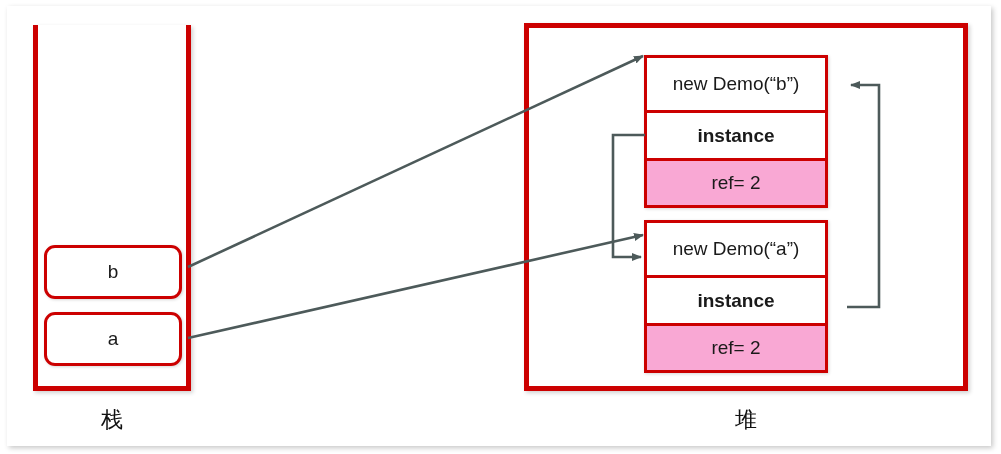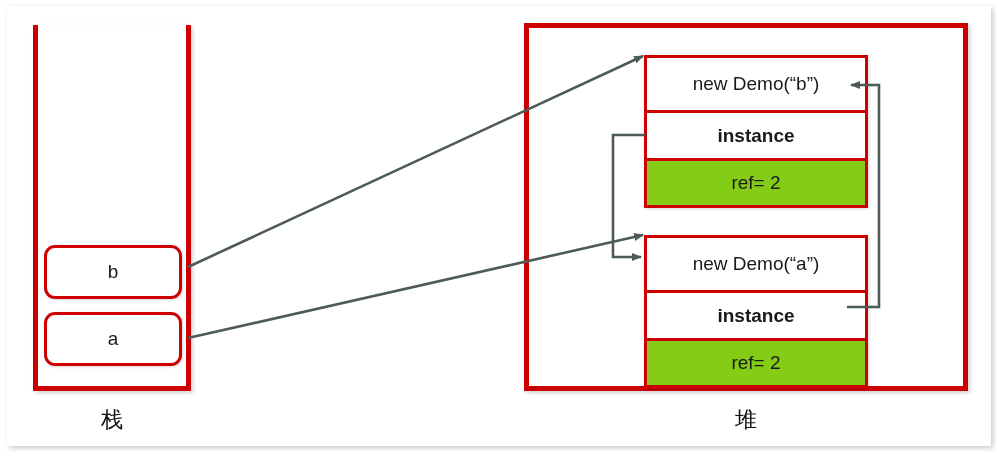--- a/index.html
+++ b/index.html
@@ -70,41 +70,41 @@
     height: 368px;
     border: 5px solid #CC0000;
     box-sizing: border-box;
     background: transparent;
     box-shadow: 2px 2px 4px rgba(0,0,0,0.18);
   }
 
   .heap-object {
     position: absolute;
     left: 644px;
-    width: 224px;
+    width: 184px;
     box-sizing: border-box;
     box-shadow: 1px 1px 3px rgba(0,0,0,0.16);
   }
   #heap-object-b { top: 55px; }
-  #heap-object-a { top: 235px; text-align: center; }
+  #heap-object-a { top: 220px; text-align: center; }
 
   .obj-row {
     box-sizing: border-box;
     border: 3px solid #CC0000;
     background: #ffffff;
     display: flex;
     align-items: center;
     justify-content: center;
     font-size: 19px;
     color: #1a1a1a;
     white-space: nowrap;
   }
   .obj-row.title { height: 58px; }
   .obj-row.field { height: 48px; border-top: none; font-weight: bold; }
-  .obj-row.ref   { height: 47px; border-top: none; background: #84cc16; }
+  .obj-row.ref   { height: 47px; border-top: none; background: #f9a8d4; }
 
   
   .caption {
     position: absolute;
     font-size: 22px;
     color: #111111;
     text-align: center;
     font-family: "DejaVu Sans", sans-serif;
   }
   #caption-stack { left: 33px; top: 405px; width: 158px; }

